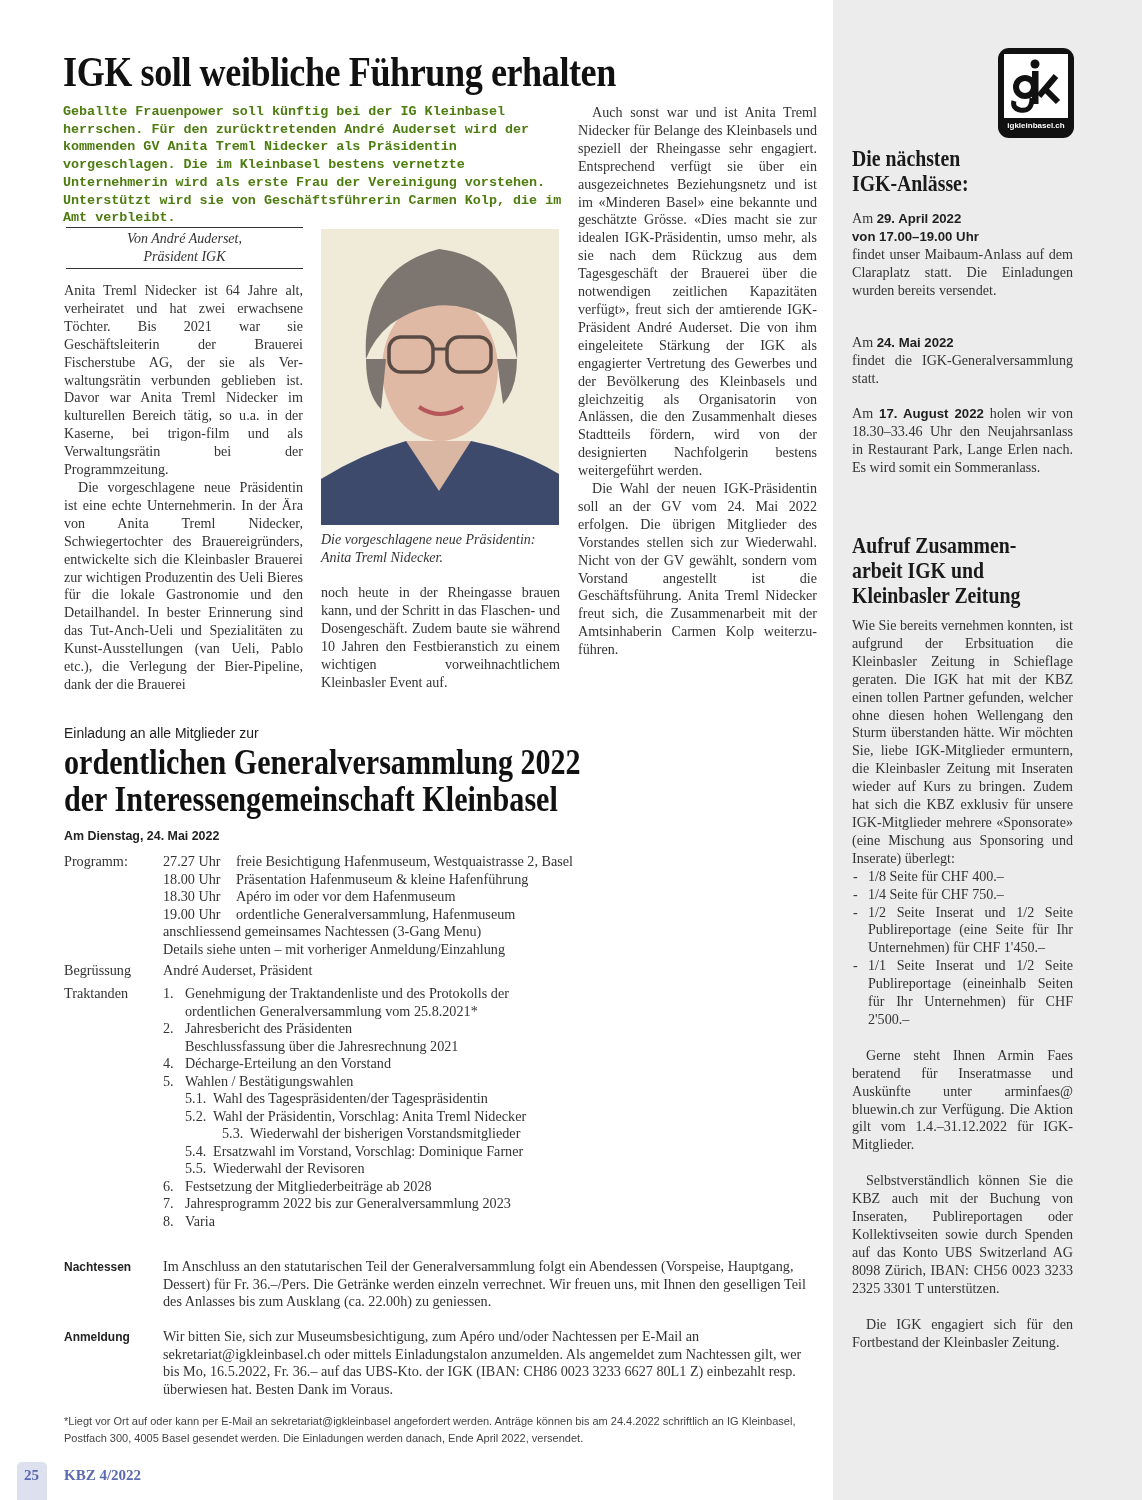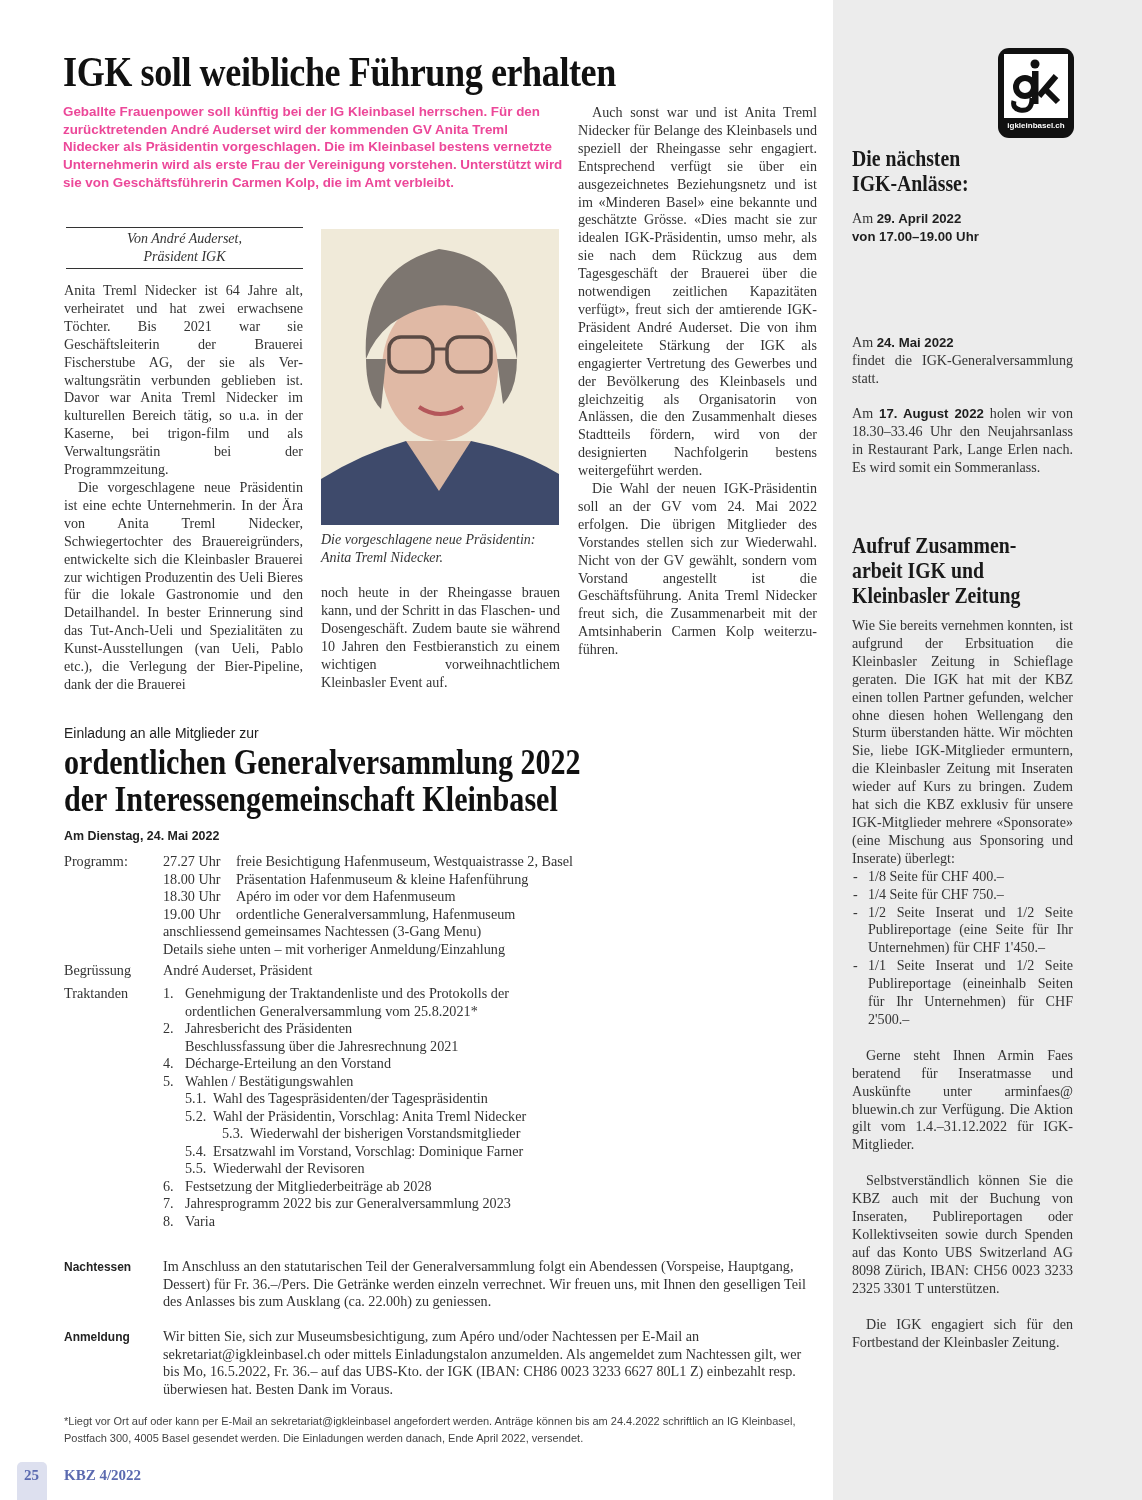--- a/index.html
+++ b/index.html
@@ -7,21 +7,21 @@
   .sans { font-family:"Liberation Sans","DejaVu Sans",sans-serif; }
 
   
   #sidebar { position:absolute; left:833px; top:0; width:309px; height:1500px; background:#ececec; }
   #logo { position:absolute; left:998px; top:48px; width:76px; height:90px; background:#111;border-radius:11px; }
   #logo .inner { position:absolute; left:6px; top:6px; width:64px; height:64px; background:#fff; }
   #logo .letters { position:absolute; left:0; top:0; width:64px; height:64px; }
   #logo .url { position:absolute; left:0; top:73px; width:76px; text-align:center; color:#fff; font-size:8px; font-weight:bold; }
 
   .headline { position:absolute; left:63px; top:48px; font-family:"Liberation Serif",serif; font-weight:bold; font-size:42px; color:#111; letter-spacing:-0.5px; transform:scaleX(0.86); transform-origin:left top; white-space:nowrap; }
-  .lead { position:absolute; left:63px; top:103px; width:500px; font-family:Liberation Sans, sans-serif; font-weight:bold; font-size:13.4px; line-height:17.7px; color:#ec4899; }
+  .lead { position:absolute; left:63px; top:103px; width:500px; font-family:Liberation Mono, monospace; font-weight:bold; font-size:13.4px; line-height:17.7px; color:#4d7c0f; }
 
   .byline { position:absolute; left:66px; top:227px; width:237px; border-top:1.2px solid #333; border-bottom:1.2px solid #333; text-align:center; font-family:"Liberation Serif",serif; font-style:italic; font-size:14px; line-height:17.5px; padding:2px 0 3px; color:#333; }
 
   .col { position:absolute; font-family:"Liberation Serif",serif; font-size:14.1px; line-height:17.9px; text-align:justify; color:#333; hyphens:manual; }
   .col p { margin:0; }
   .col p.ind { text-indent:14px; }
 
   #photo { position:absolute; left:321px; top:229px; width:238px; height:296px; overflow:hidden; background:#efe9d8; }
   .caption { position:absolute; left:321px; top:531px; width:240px; font-family:"Liberation Serif",serif; font-style:italic; font-size:14px; line-height:17.9px; color:#333; }
 
@@ -169,20 +169,21 @@
 <div class="issue">KBZ 4/2022</div>
 
 <div class="side-h" style="top:146px;">
   <div>Die nächsten</div>
   <div>IGK-Anlässe:</div>
 </div>
 
 <div class="side-text" style="top:210px;">
   <p><span>Am</span> <span class="b">29. April 2022</span></p>
   <p><span class="b">von 17.00–19.00 Uhr</span></p>
+  <p>findet unser Maibaum-Anlass auf dem Claraplatz statt. Die Einladungen wurden bereits versendet.</p>
 </div>
 
 <div class="side-text" style="top:334px;">
   <p><span>Am</span> <span class="b">24. Mai 2022</span></p>
   <p>findet die IGK-Generalver­sammlung statt.</p>
 </div>
 
 <div class="side-text" style="top:405px;">
   <p><span>Am</span> <span class="b">17. August 2022</span> <span>holen wir von 18.30–33.46 Uhr den Neu­jahrsanlass in Restaurant Park, Lange Erlen nach. Es wird somit ein Sommeranlass.</span></p>
 </div>

